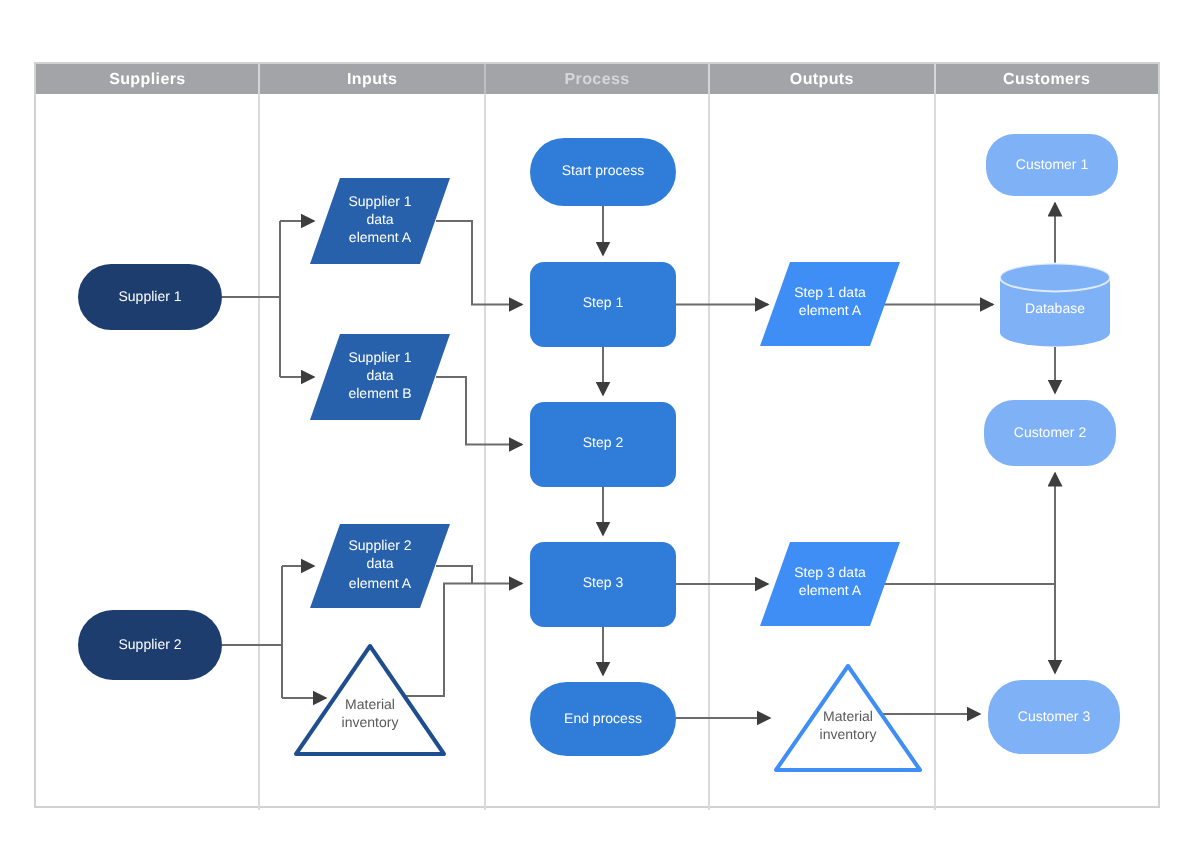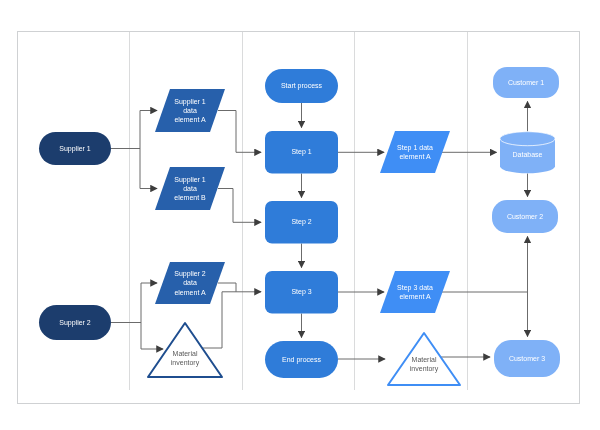--- a/index.html
+++ b/index.html
@@ -26,20 +26,27 @@
   .lbl{position:absolute;transform:translate(-50%,-50%);text-align:center;
     color:#ffffff;font-size:7px;line-height:1.35;}
   .lbl.gray{color:#595959;}
 </style>
 </head>
 <body>
 
 <div class="canvas">
 
   <div class="grid">
+    <div class="grid-header">
+      <div class="hcell">Suppliers</div>
+      <div class="hcell">Inputs</div>
+      <div class="hcell dim">Process</div>
+      <div class="hcell">Outputs</div>
+      <div class="hcell">Customers</div>
+    </div>
     <div class="grid-body">
       <div class="bcell"></div>
       <div class="bcell"></div>
       <div class="bcell"></div>
       <div class="bcell"></div>
       <div class="bcell"></div>
     </div>
   </div>
 
   <svg class="layer" width="600" height="430" viewBox="0 0 600 430">

